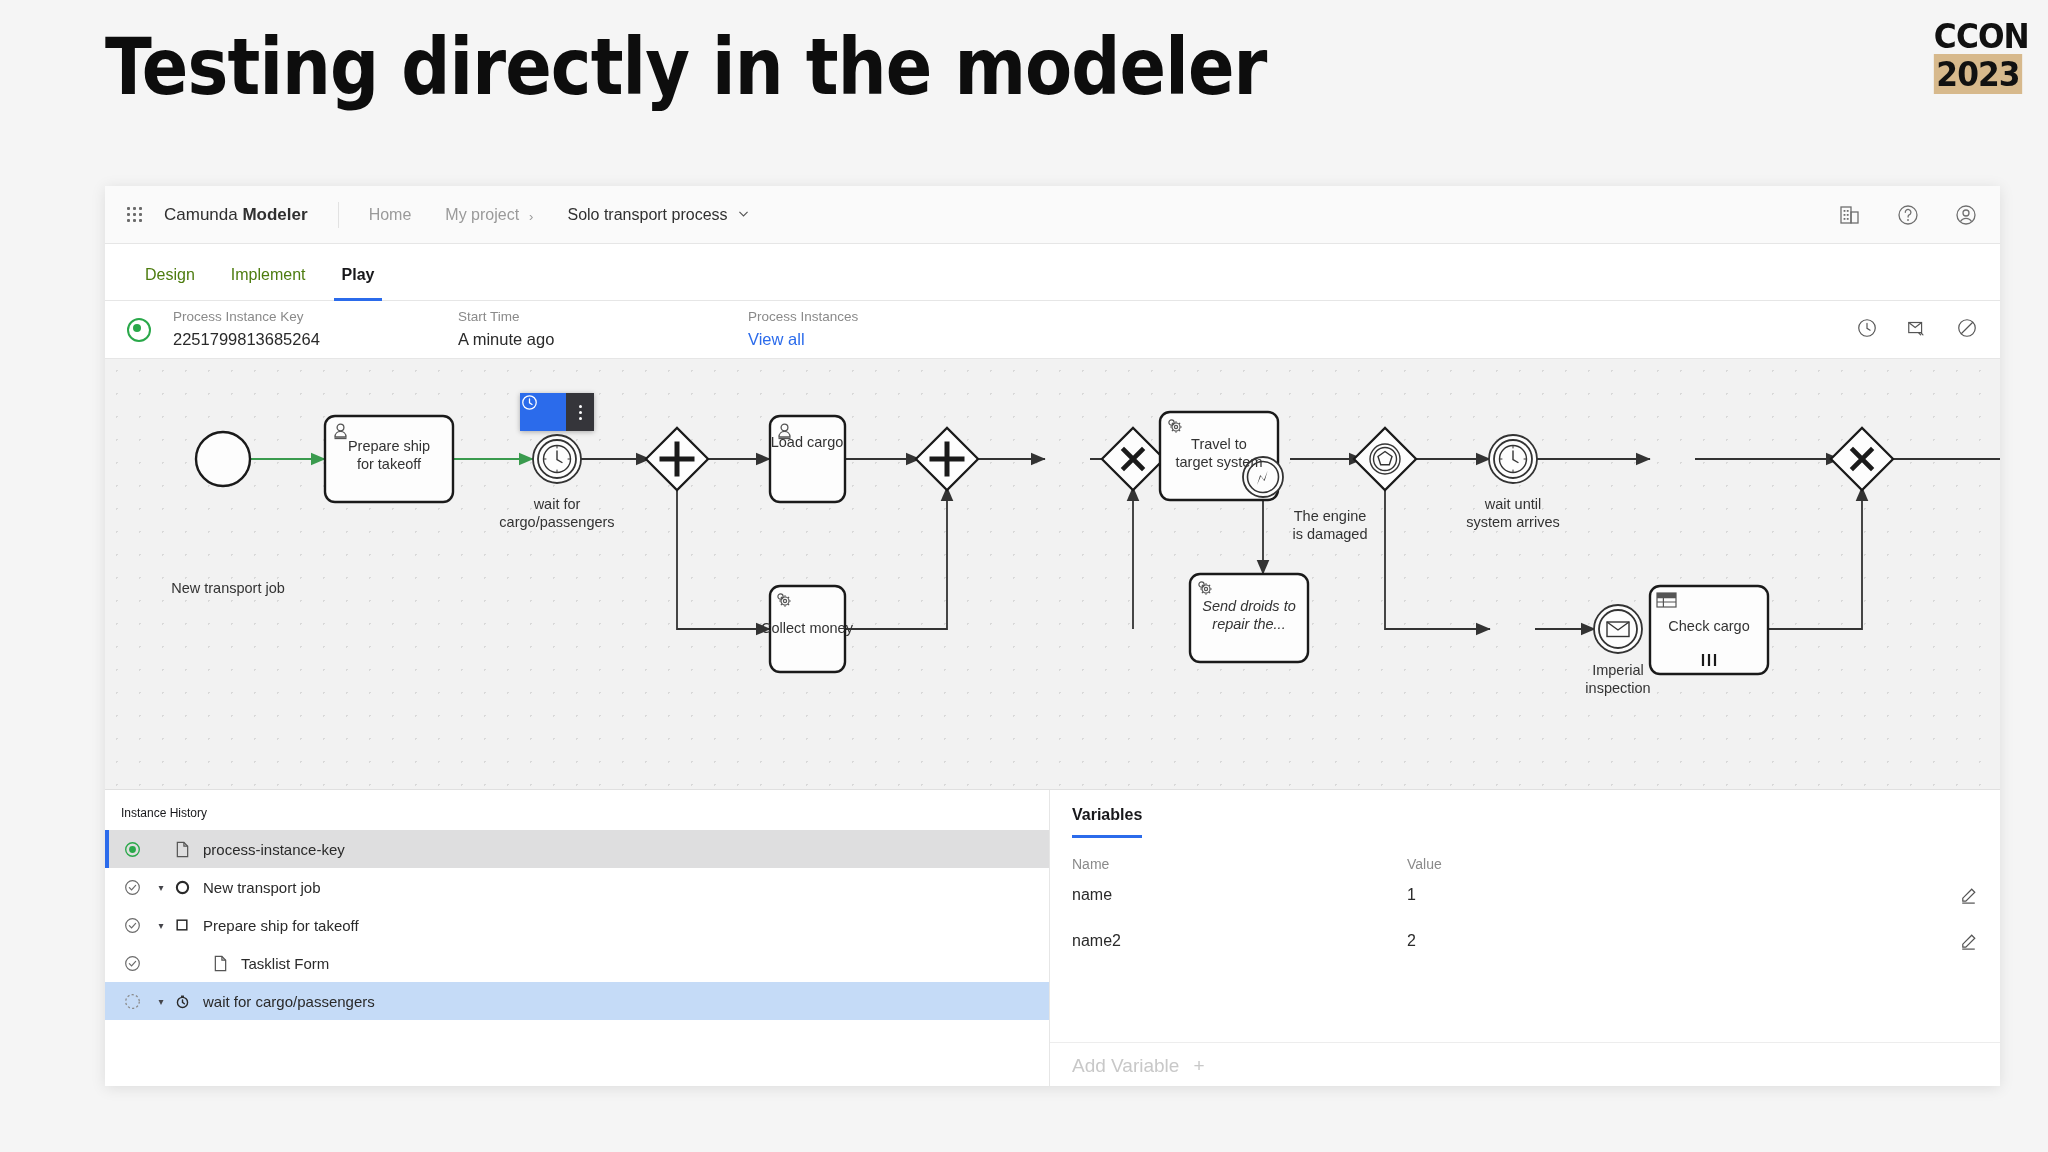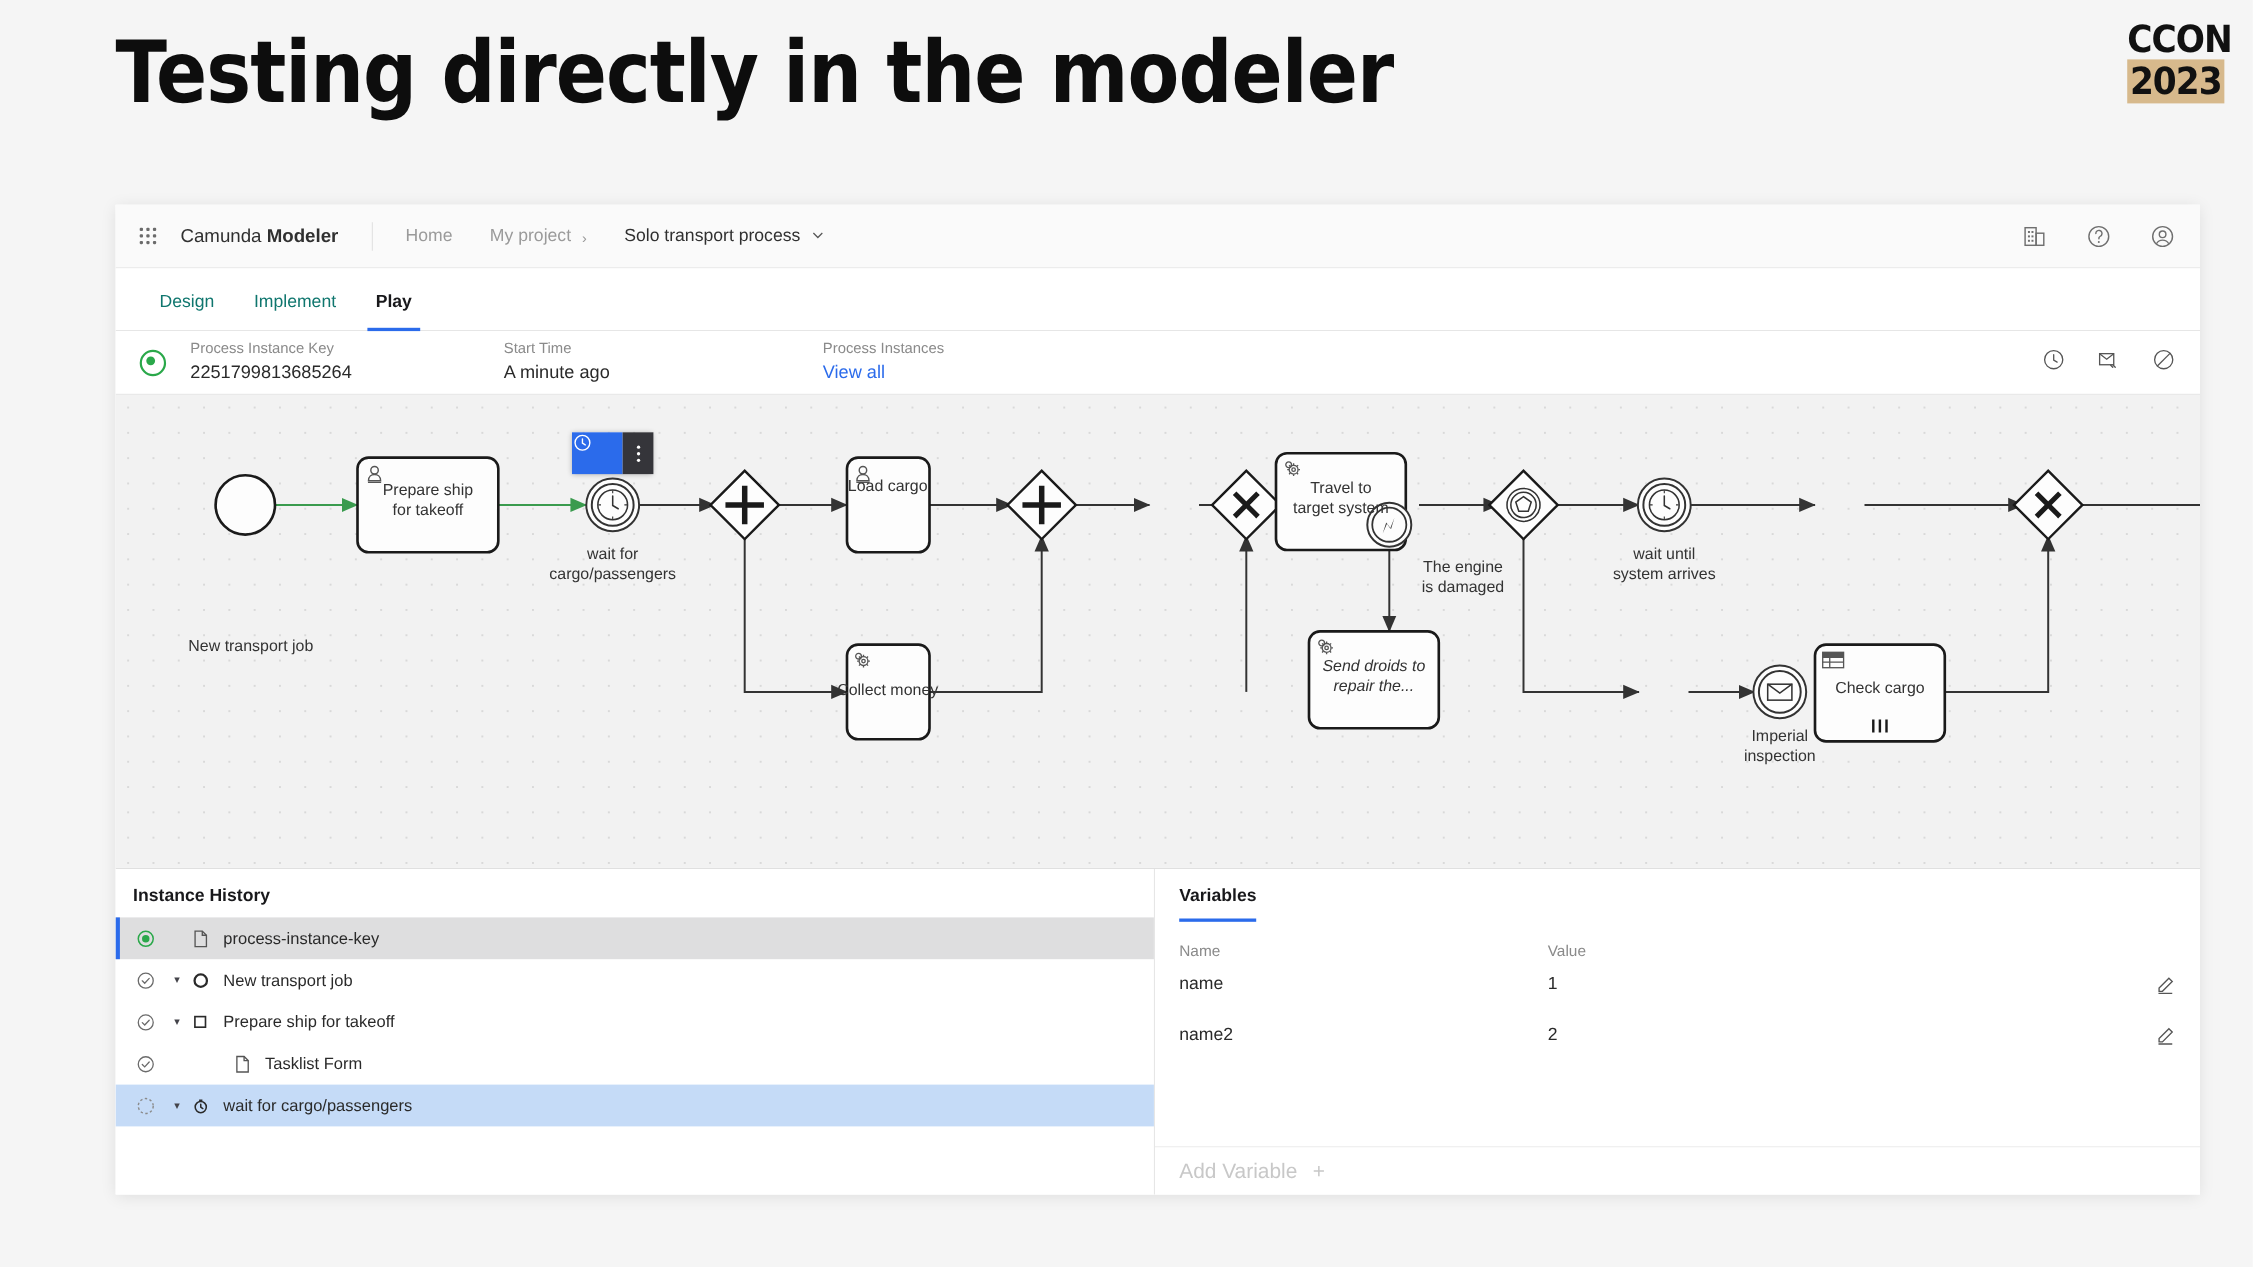--- a/index.html
+++ b/index.html
@@ -51,21 +51,21 @@
   .crumb{font-size:16px;color:#9a9a9a;margin-right:34px;white-space:nowrap;}
   .crumb.sep{display:flex;align-items:flex-end;gap:10px;}
   .crumb.active{color:#303030;display:flex;align-items:center;gap:9px;}
   .chev{font-size:13px;color:#9a9a9a;}
   .topbar-right{margin-left:auto;display:flex;align-items:center;gap:34px;}
   .tb-ic{width:24px;height:24px;color:#6f6f6f;display:block;}
 
   
   .tabs{height:56px;border-bottom:1px solid #e6e6e6;display:flex;align-items:flex-end;padding-left:22px;background:#fff;}
   .tab{
-    font-size:16px;color:#0f766e;padding:0 18px 16px 18px;position:relative;white-space:nowrap;
+    font-size:16px;color:#4d7c0f;padding:0 18px 16px 18px;position:relative;white-space:nowrap;
   }
   .tab.active{color:#18181b;font-weight:bold;}
   .tab.active:after{
     content:"";position:absolute;left:10px;right:10px;bottom:-1px;height:3px;background:#2b6beb;
   }
 
   
   .infobar{
     height:58px;border-bottom:1px solid #e6e6e6;display:flex;align-items:center;
     padding:0 22px;background:#fff;box-sizing:border-box;
@@ -92,21 +92,21 @@
   }
   .popup{position:absolute;display:flex;height:38px;box-shadow:0 1px 5px rgba(0,0,0,.3);}
   .popup .blue{width:46px;background:#2b6beb;display:flex;align-items:center;justify-content:center;}
   .popup .dark{width:28px;background:#35353a;display:flex;align-items:center;justify-content:center;}
   .dots3{display:flex;flex-direction:column;gap:3px;}
   .dots3 i{width:3px;height:3px;background:#fff;border-radius:50%;display:block;}
 
   
   .bottom{display:flex;height:298px;border-top:1px solid #e0e0e0;background:#fff;}
   .history{width:945px;border-right:1px solid #e6e6e6;box-sizing:border-box;}
-  .panel-head{padding:16px 16px 10px 16px;font-size:16px;font-weight:bold;color:#18181b;}
+  .panel-head{padding:16px 16px 10px 16px;font-size:12px;font-weight:normal;color:#18181b;}
   .hrow{
     display:flex;align-items:center;height:38px;padding-left:16px;font-size:15px;color:#2a2a2a;
     box-sizing:border-box;position:relative;
   }
   .hrow.selected{background:#dededf;}
   .hrow.selected:before{content:"";position:absolute;left:0;top:0;bottom:0;width:4px;background:#2b6beb;}
   .hrow.active{background:#c5dbf7;}
   .st{width:22px;height:22px;flex:none;margin-right:10px;display:flex;align-items:center;justify-content:center;}
   .caret{width:16px;flex:none;color:#44444a;font-size:10px;display:flex;align-items:center;justify-content:center;margin-right:2px;}
   .el-ic{width:22px;flex:none;display:flex;align-items:center;justify-content:center;margin-right:10px;}

